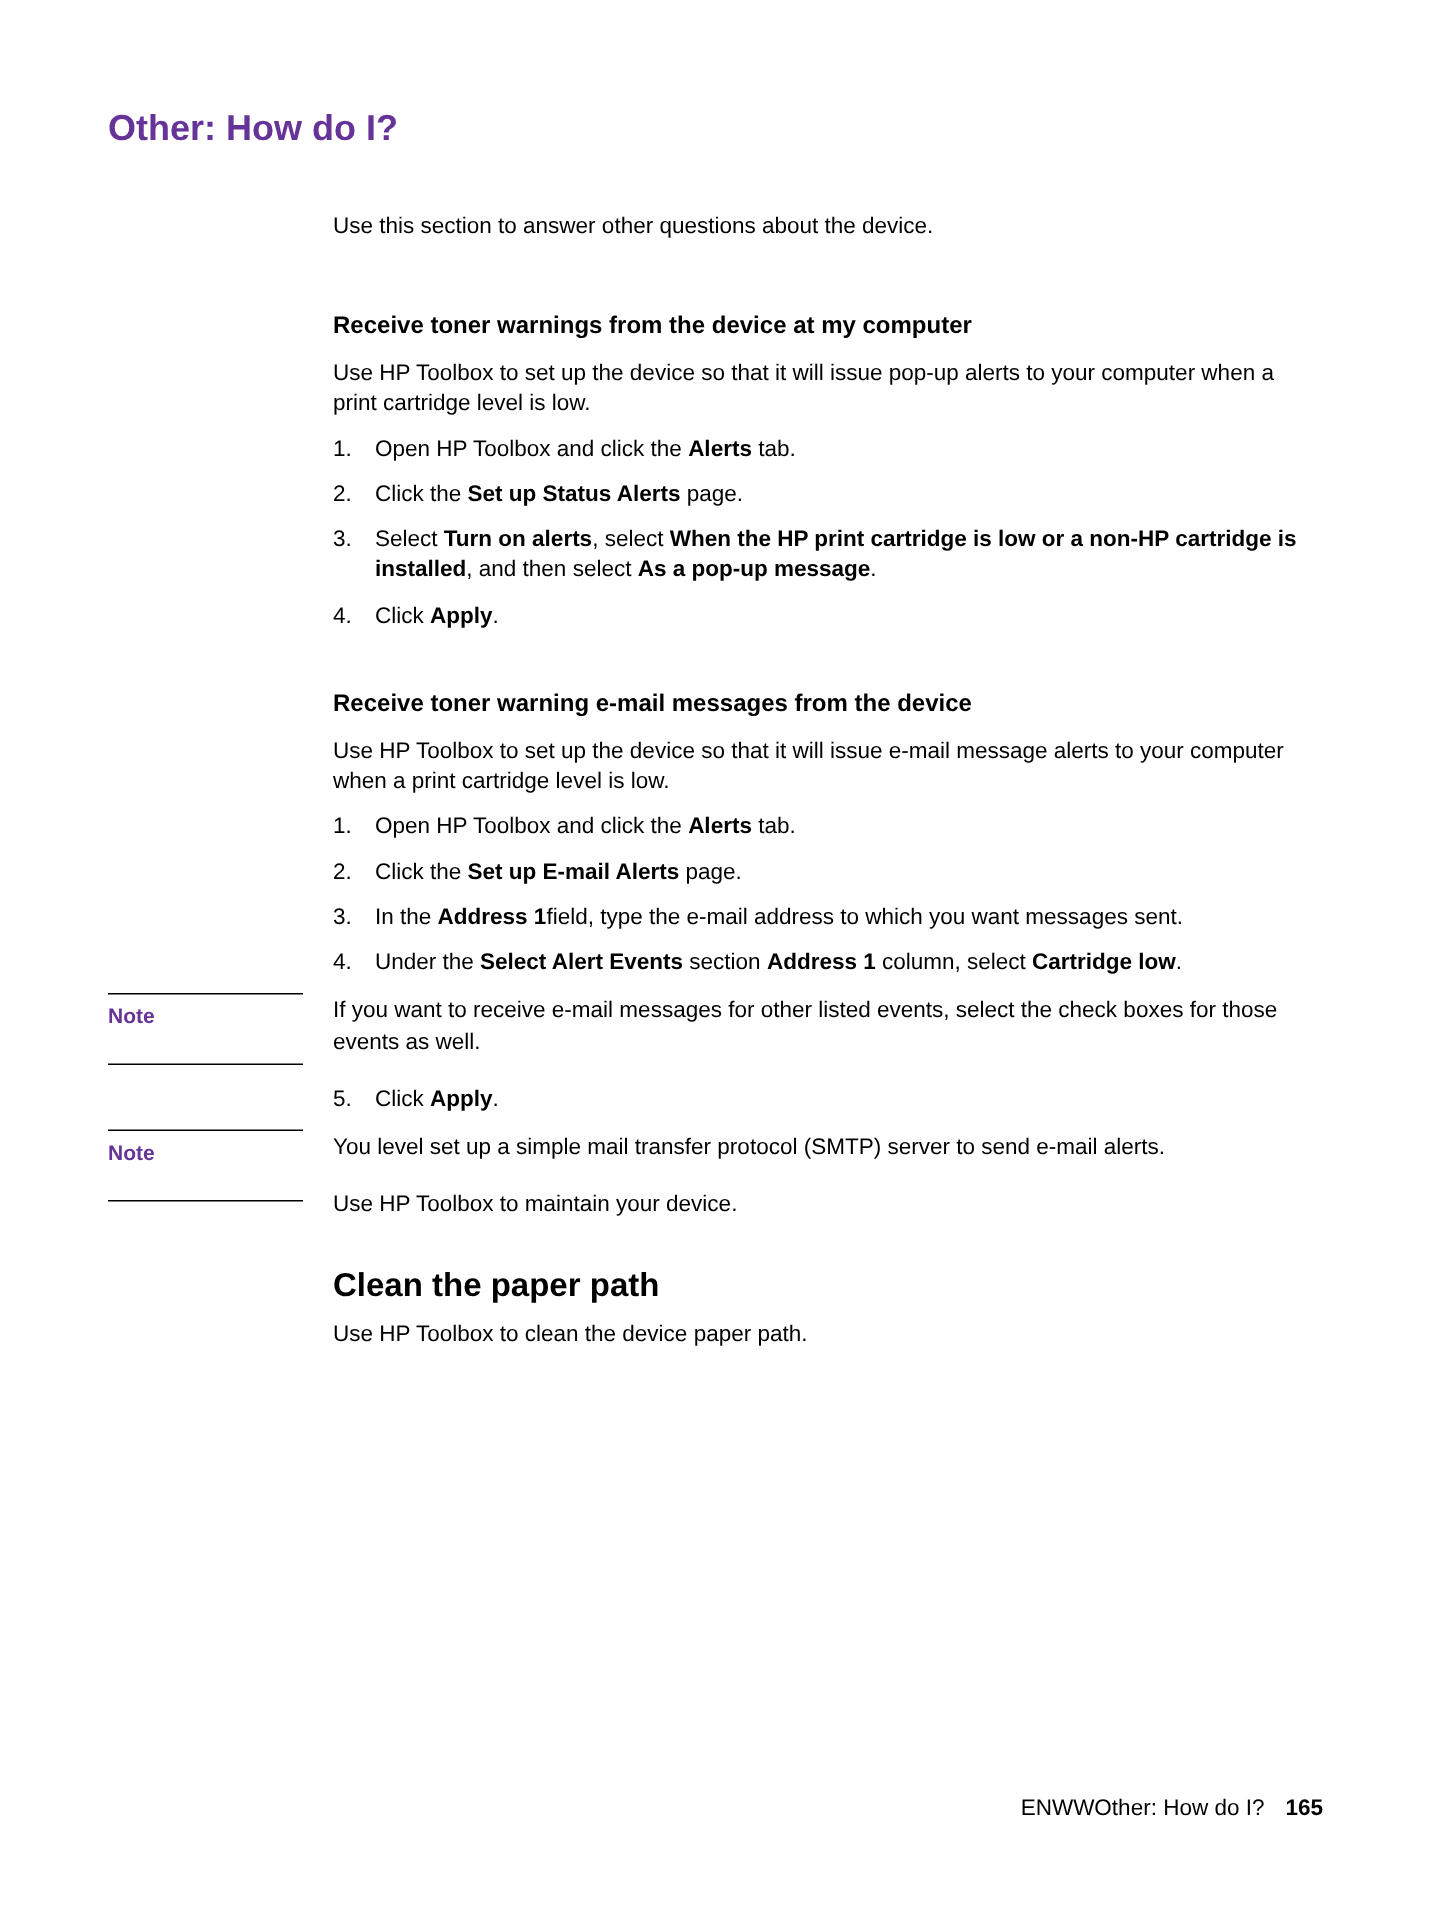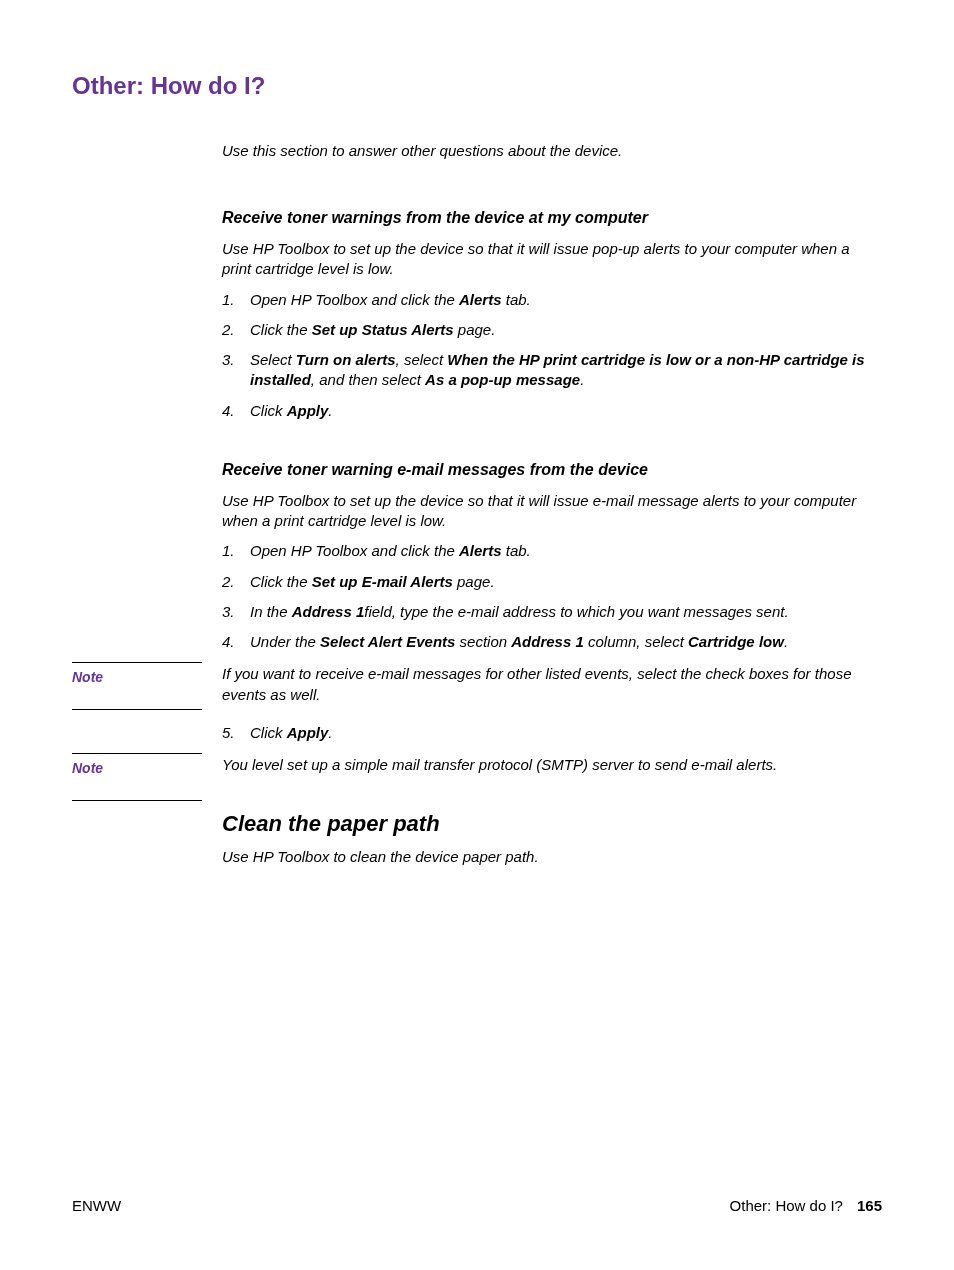--- a/index.html
+++ b/index.html
@@ -14,21 +14,20 @@
       padding: 72px 72px 50px 72px;
     }
     .page-title {
       color: #663399;
       font-size: 24px;
       font-weight: bold;
       margin-bottom: 40px;
     }
     .content-col {
       margin-left: 150px;
-      font-style: italic;
     }
     .intro {
       margin-bottom: 48px;
       line-height: 1.4;
     }
     h2 {
       font-size: 16px;
       font-weight: bold;
       margin-bottom: 12px;
     }
@@ -98,21 +97,21 @@
       margin-left: 150px;
       line-height: 1.35;
       padding: 2px 0 6px 0;
     }
     .footer {
       position: absolute;
       left: 72px;
       right: 72px;
       bottom: 56px;
       display: flex;
-      justify-content: space-between;
+      justify-content: flex-end;
       font-size: 15px;
       margin-top: 36px;
     }
     .footer-right { display: flex; gap: 14px; }
     .page-num { font-weight: bold; }
     b { font-weight: bold; }
   </style>
 </head>
 <body>
 
@@ -151,20 +150,21 @@
   <ul class="single-step">
     <li><span class="step-num">5.</span><span>Click </span><b>Apply</b><span>.</span></li>
   </ul>
 
   <div class="note-row section-gap">
     <div class="note-label">Note</div>
     <div class="note-text">You level set up a simple mail transfer protocol (SMTP) server to send e-mail alerts.</div>
   </div>
 
   <div class="section-gap-small">
+    <p class="para">Use HP Toolbox to maintain your device.</p>
   </div>
 
   <div>
     <h3>Clean the paper path</h3>
     <p class="para">Use HP Toolbox to clean the device paper path.</p>
   </div>
 </div>
 
 <div class="footer">
   <span>ENWW</span>

